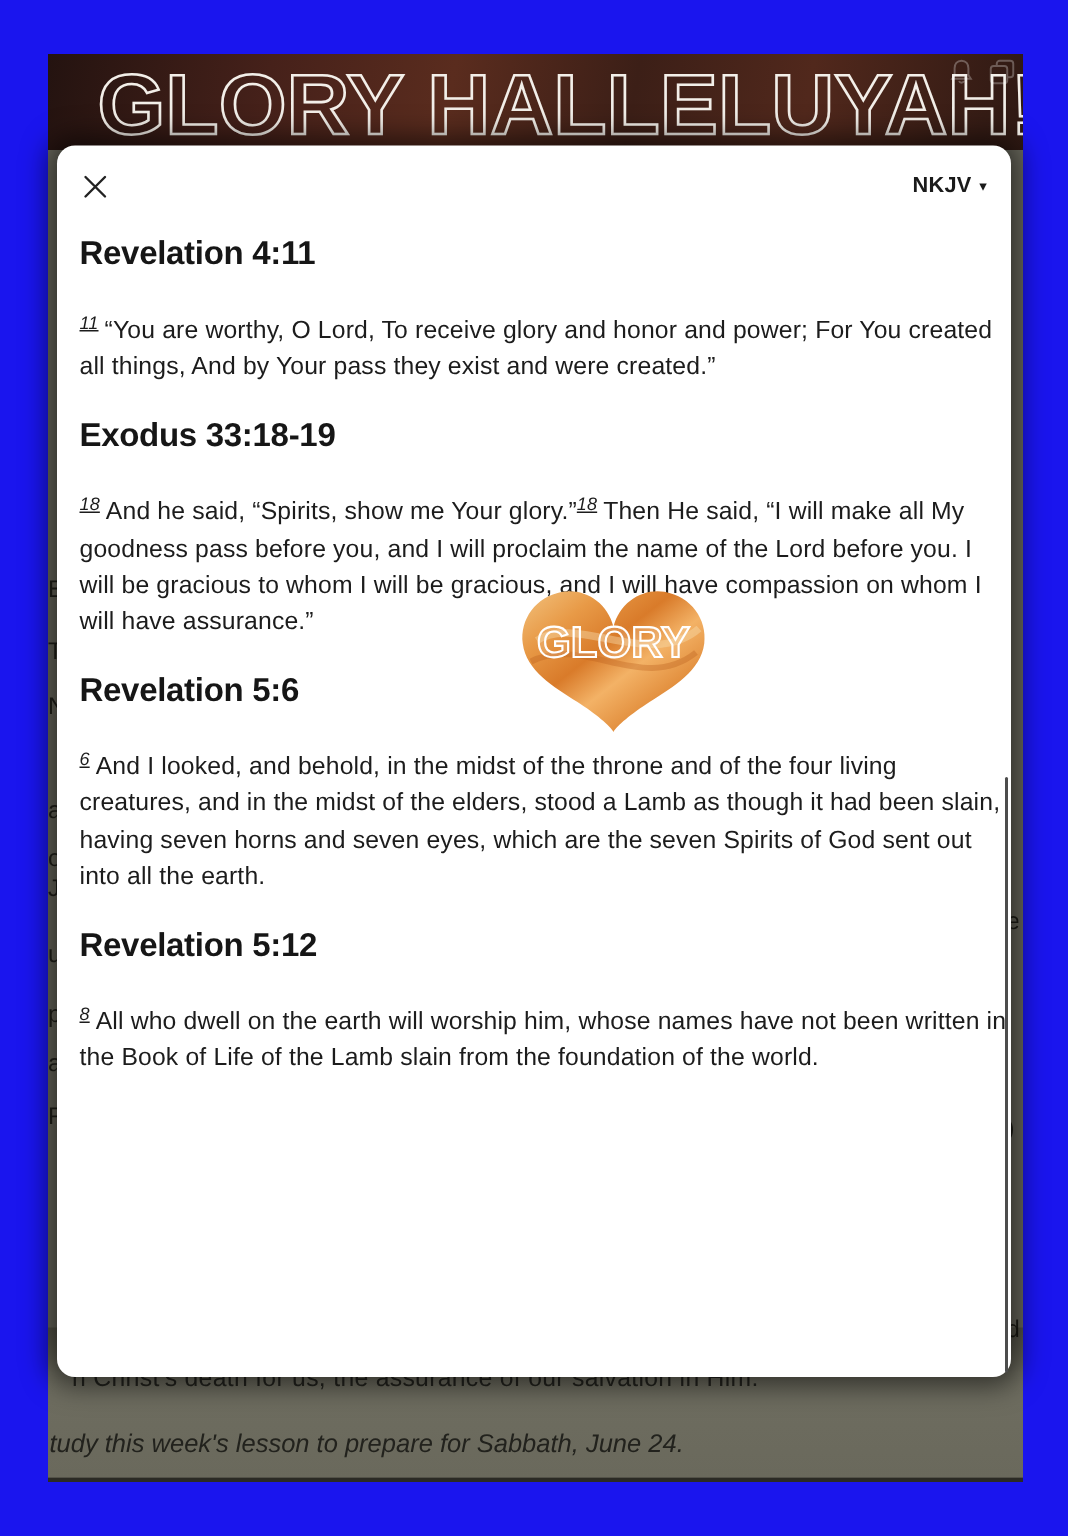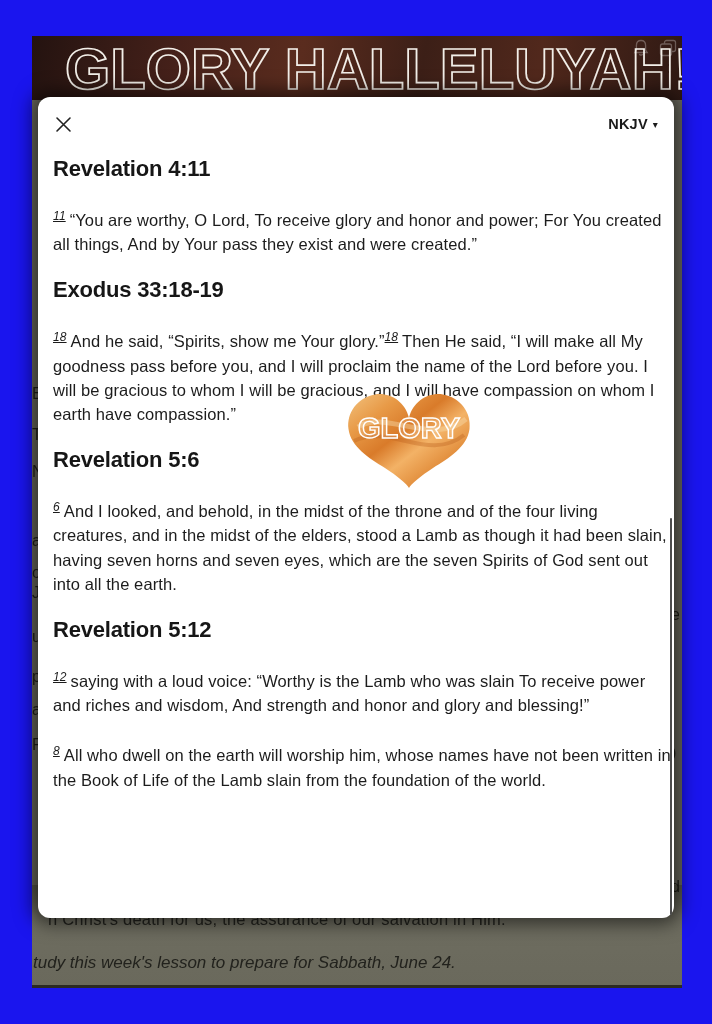--- a/index.html
+++ b/index.html
@@ -145,29 +145,28 @@
     </div>
   </div>
 
   <div class="passage-list">
       <section class="passage">
         <h2>Revelation 4:11</h2>
         <p><sup>11</sup><span>“You are worthy, O Lord, To receive glory and honor and power; For You created all things, And by Your pass they exist and were created.”</span></p>
       </section>
       <section class="passage">
         <h2>Exodus 33:18-19</h2>
-        <p><sup>18</sup><span>And he said, “Spirits, show me Your glory.”</span><sup>18</sup><span>Then He said, “I will make all My goodness pass before you, and I will proclaim the name of the Lord before you. I will be gracious to whom I will be gracious, and I will have compassion on whom I earth have compassion.”</span></p>
+        <p><sup>18</sup><span>And he said, “Spirits, show me Your glory.”</span><sup>18</sup><span>Then He said, “I will make all My goodness pass before you, and I will proclaim the name of the Lord before you. I will be gracious to whom I will be gracious, and I will have compassion on whom I will have assurance.”</span></p>
       </section>
       <section class="passage">
         <h2>Revelation 5:6</h2>
         <p><sup>6</sup><span>And I looked, and behold, in the midst of the throne and of the four living creatures, and in the midst of the elders, stood a Lamb as though it had been slain, having seven horns and seven eyes, which are the seven Spirits of God sent out into all the earth.</span></p>
       </section>
       <section class="passage">
         <h2>Revelation 5:12</h2>
-        <p><sup>12</sup><span>saying with a loud voice: “Worthy is the Lamb who was slain To receive power and riches and wisdom, And strength and honor and glory and blessing!”</span></p>
       </section>
       <section class="passage">
         <p><sup>8</sup><span>All who dwell on the earth will worship him, whose names have not been written in the Book of Life of the Lamb slain from the foundation of the world.</span></p>
       </section>
     </div>
 
   <svg class="heart" viewBox="0 0 130 102">
     <defs>
       <linearGradient id="heartGrad" x1="0" y1="0" x2="1" y2="1">
         <stop offset="0" stop-color="#f2c27e"></stop>

